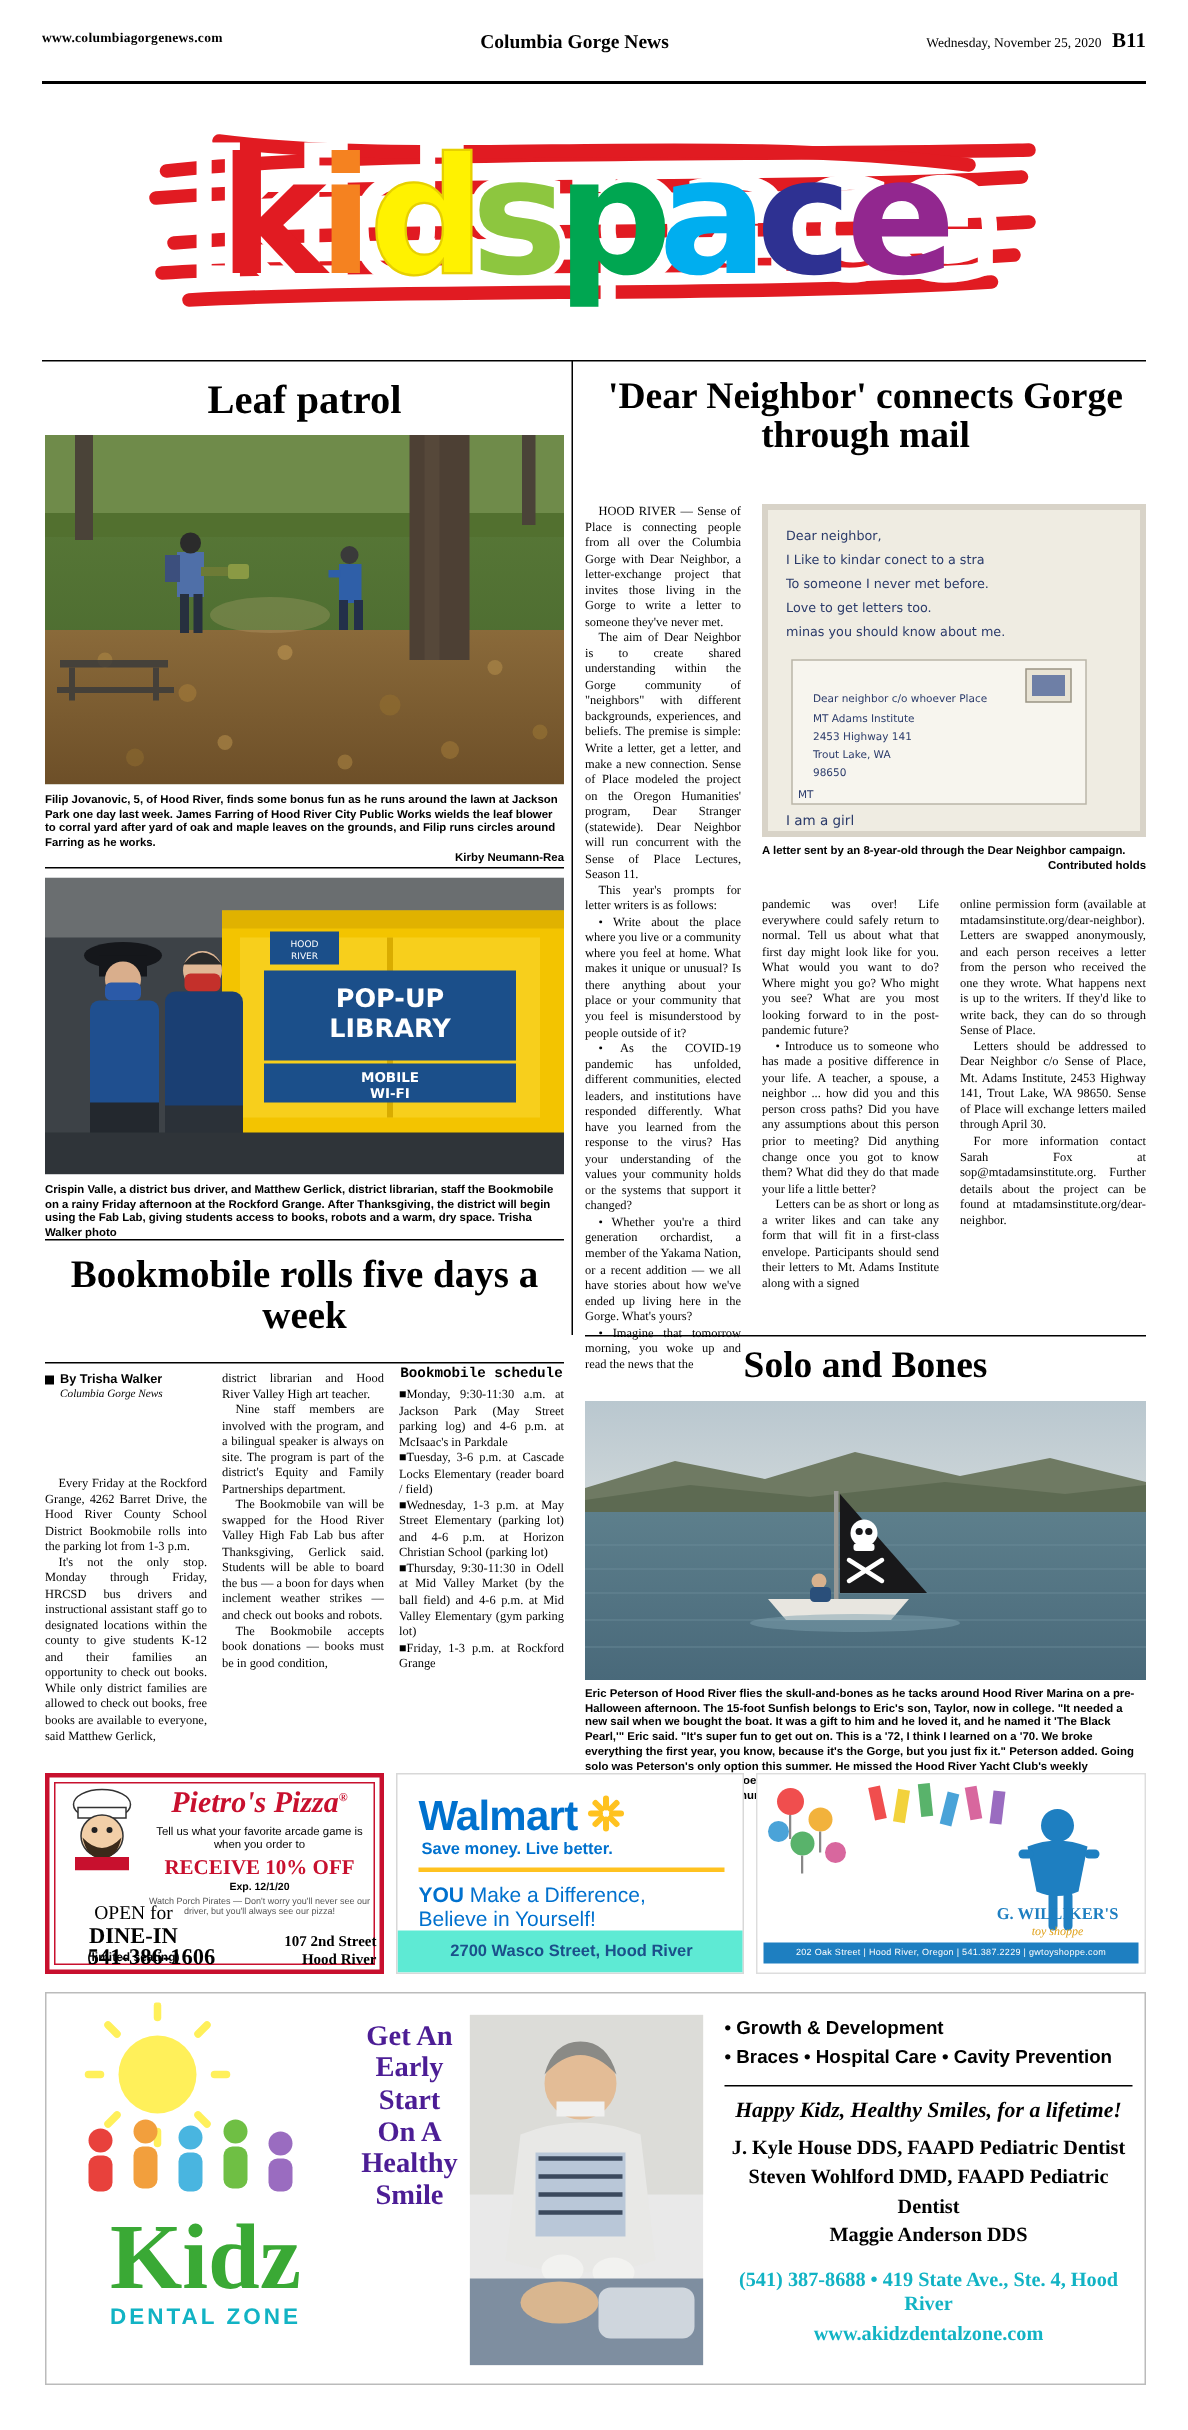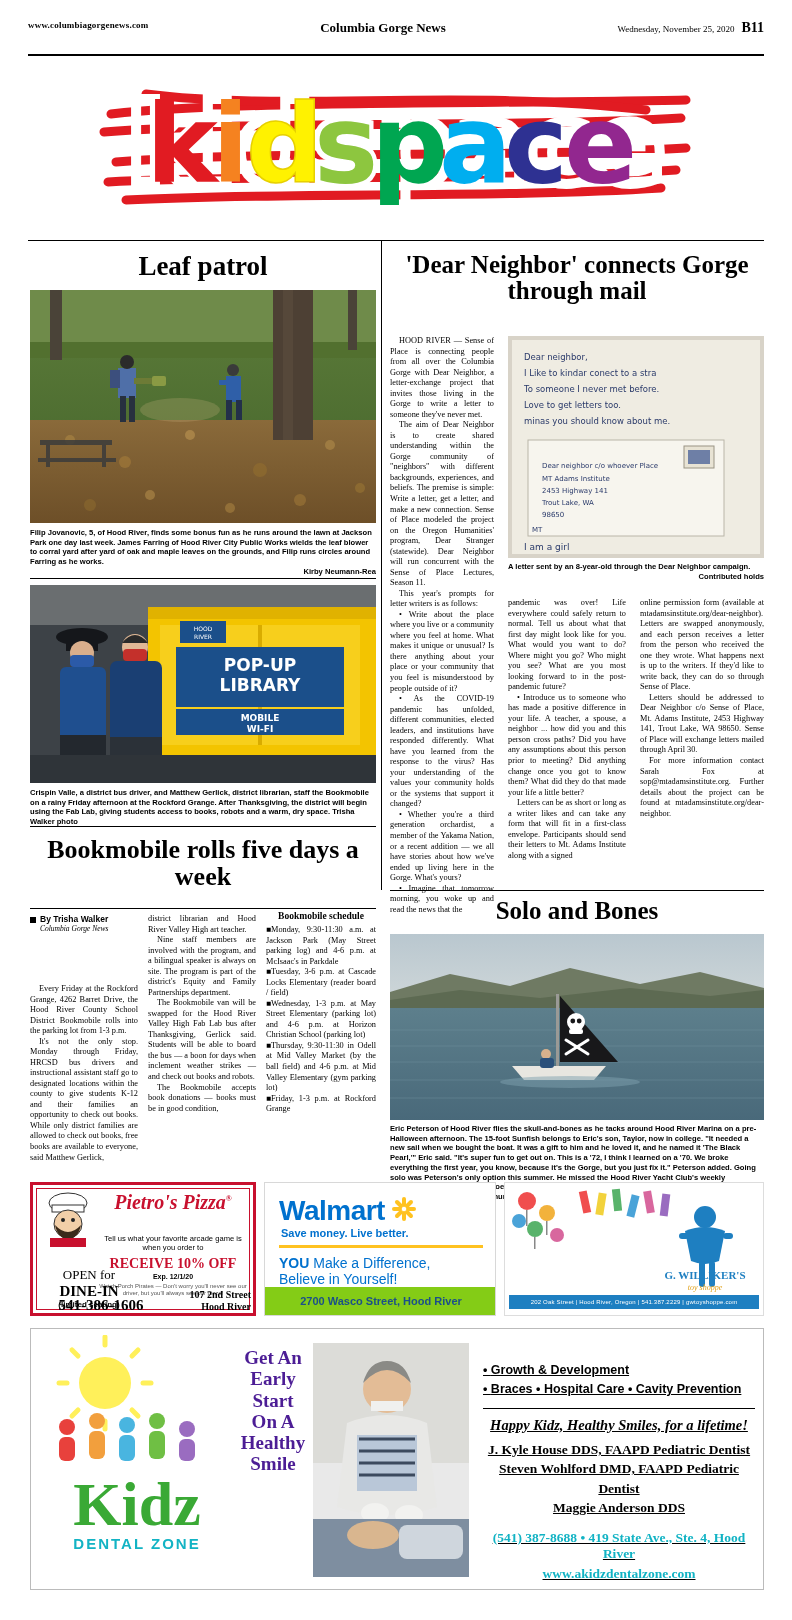--- a/index.html
+++ b/index.html
@@ -33,33 +33,33 @@
   .photo{position:absolute;overflow:hidden;}
   .cap{position:absolute;font-family:"Liberation Sans",sans-serif;font-size:7.6px;line-height:1.28;}
   .cap b{font-weight:bold;}
   .credit{font-weight:bold;}
 
   
   .col{position:absolute;font-family:"Liberation Serif",serif;font-size:8.3px;line-height:1.27;text-align:justify;}
   .col p{margin:0;text-indent:9px;}
   .col p.noind{text-indent:0;}
   .bul{display:inline-block;width:5px;}
-  .subhead{font-family:Liberation Serif, serif;font-weight:bold;font-size:9.5px;text-align:center;margin-bottom:3px;}
+  .subhead{font-family:Liberation Mono, monospace;font-weight:bold;font-size:9.5px;text-align:center;margin-bottom:3px;}
   .byline{font-family:"Liberation Sans",sans-serif;font-weight:bold;font-size:8.5px;}
   .byline-sub{font-family:"Liberation Serif",serif;font-style:italic;font-size:7.5px;}
 
   
   .ad{position:absolute;box-sizing:border-box;overflow:hidden;}
 
   .pietro{border:3px solid #c8102e;background:#fff;}
   .pietro-inner{position:absolute;inset:3px;border:1px solid #c8102e;}
 
   .walmart{background:#fff;border:1px solid #d8d8d8;}
   .wm-blue{color:#0071ce;font-family:"Liberation Sans",sans-serif;font-weight:bold;}
-  .wm-band{background:#84cc16;}
+  .wm-band{background:#5eead4;}
 
   .toy{background:#fff;}
   .toy-band{background:#1e7fc1;color:#fff;font-family:"Liberation Sans",sans-serif;font-size:6px;
     display:flex;align-items:center;justify-content:center;letter-spacing:.2px;}
 
   .kidz{border:1px solid #bbb;background:#fff;}
 
   .small-sans{font-family:"Liberation Sans",sans-serif;}
 </style>
 </head>
@@ -385,21 +385,21 @@
         <path d="M14 34 q13 14 26 0 q-3 14 -13 14 q-10 0 -13 -14" fill="#3a2a1a"></path>
         <circle cx="22" cy="29" r="2" fill="#222"></circle>
           <circle cx="32" cy="29" r="2" fill="#222"></circle>
         <rect x="9" y="47" width="36" height="9" fill="#c8102e"></rect>
       </svg>
     </div>
     <div style="position:absolute;left:64px;top:6px;width:152px;text-align:center;">
       <div style="font-family:'Liberation Serif',serif;font-weight:bold;font-style:italic;font-size:20px;color:#c8102e;">
         <span>Pietro's Pizza</span><sup style="font-size:8px;">®</sup>
       </div>
-      <div class="small-sans" style="font-size:7.6px;line-height:1.25;margin-top:20px;">Tell us what your favorite arcade game is when you order to</div>
+      <div class="small-sans" style="font-size:7.6px;line-height:1.25;margin-top:2px;">Tell us what your favorite arcade game is when you order to</div>
       <div style="font-family:'Liberation Serif',serif;font-weight:bold;font-size:14px;color:#c8102e;margin-top:3px;">RECEIVE 10% OFF</div>
       <div class="small-sans" style="font-size:7px;font-weight:bold;margin-top:1px;">Exp. 12/1/20</div>
       <div class="small-sans" style="font-size:6px;line-height:1.2;margin-top:3px;color:#555;">Watch Porch Pirates — Don't worry you'll never see our driver, but you'll always see our pizza!</div>
     </div>
     <div style="position:absolute;left:8px;top:66px;width:96px;text-align:center;">
       <div style="font-family:'Liberation Serif',serif;font-weight:normal;font-size:13px;margin-top:16px;">OPEN for</div>
       <div style="font-family:'Liberation Serif',serif;font-weight:bold;font-size:15px;">DINE-IN</div>
       <div class="small-sans" style="font-size:8px;font-weight:bold;">(limited seating)</div>
     </div>
     <div style="position:absolute;left:8px;top:112px;width:120px;text-align:center;font-family:'Liberation Serif',serif;font-weight:bold;font-size:15px;">541-386-1606</div>
@@ -543,21 +543,21 @@
         </g>
 
         <g>
           <rect x="0" y="176" width="156" height="58" fill="#7e8ea0"></rect>
           <ellipse cx="60" cy="192" rx="26" ry="14" fill="#d9b68f"></ellipse>
           <rect x="86" y="182" width="64" height="34" rx="8" fill="#cfd6dd"></rect>
         </g>
       </svg>
     </div>
 
-    <div style="position:absolute;left:452px;top:32px;width:272px;text-decoration:underline;">
+    <div style="position:absolute;left:452px;top:14px;width:272px;">
       <div style="font-family:'Liberation Sans',sans-serif;font-weight:bold;font-size:12.5px;line-height:1.55;">
         <div>• <span>Growth &amp; Development</span></div>
         <div>• <span>Braces  •  Hospital Care  •  Cavity Prevention</span></div>
       </div>
       <div style="height:1px;background:#000;margin:8px 0 8px 0;"></div>
       <div style="text-align:center;font-family:'Liberation Serif',serif;font-weight:bold;font-style:italic;font-size:14.5px;">Happy Kidz, Healthy Smiles, for a lifetime!</div>
       <div style="text-align:center;font-family:'Liberation Serif',serif;font-weight:bold;font-size:13.5px;line-height:1.45;margin-top:6px;">
         <div>J. Kyle House DDS, FAAPD Pediatric Dentist</div>
         <div>Steven Wohlford DMD, FAAPD Pediatric Dentist</div>
         <div>Maggie Anderson DDS</div>

